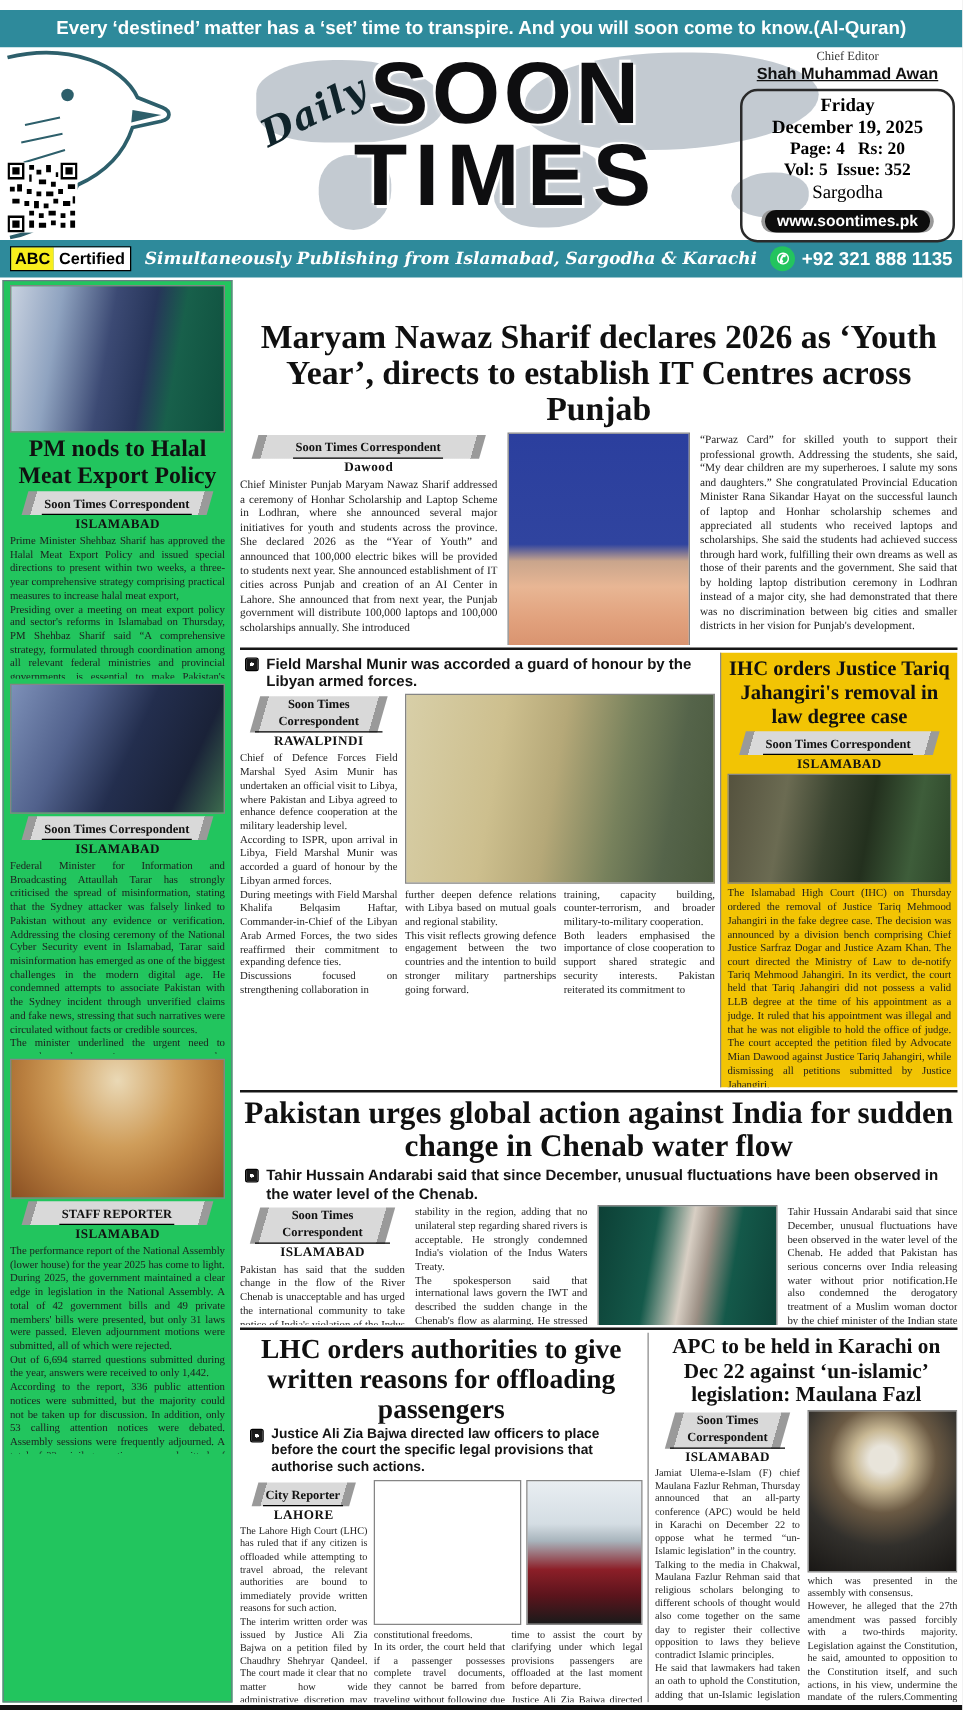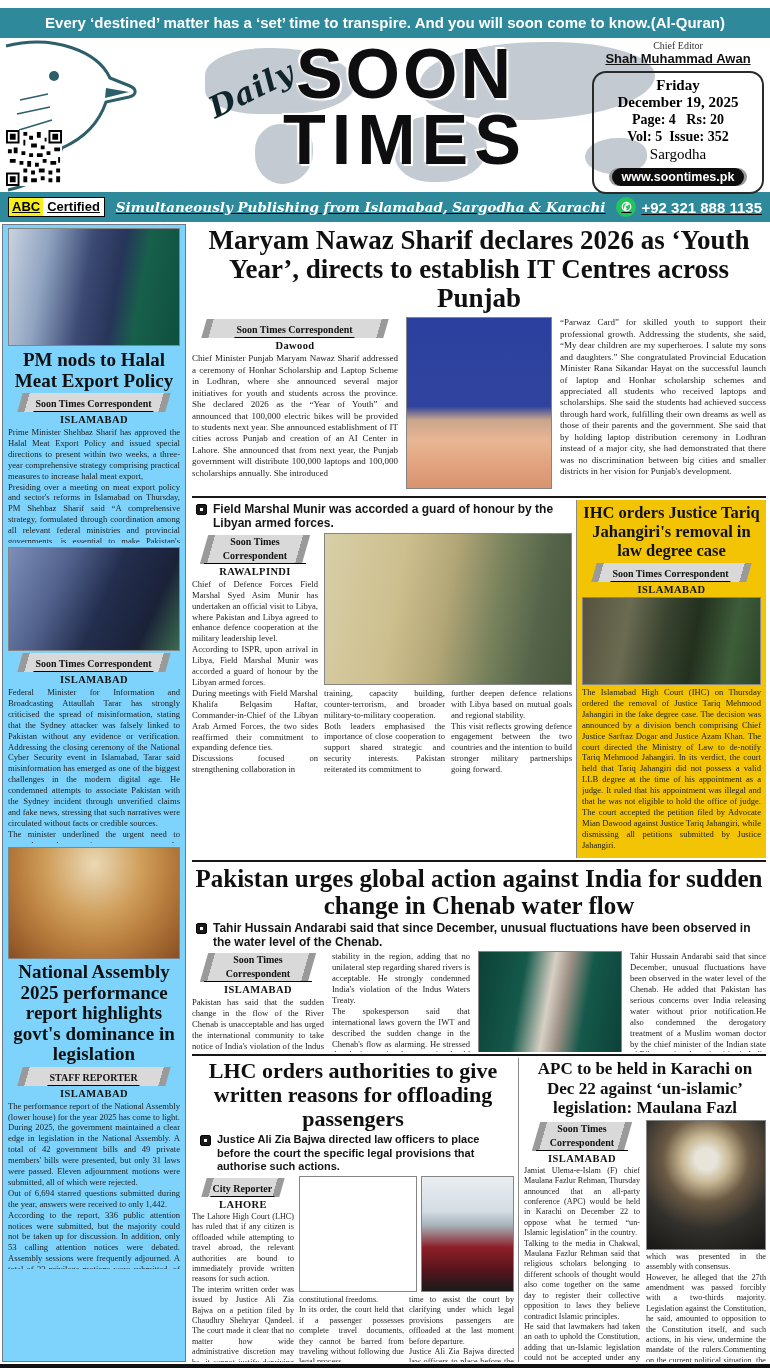--- a/index.html
+++ b/index.html
@@ -32,32 +32,32 @@
   .ce-name{font:700 13px "Liberation Sans",sans-serif;text-decoration:underline;color:#111;}
   .info-box{margin-top:5px;border:2px solid #2a2a2a;border-radius:14px;padding:4px 4px 6px;}
   .ib-day{font-weight:700;font-size:15px;}
   .ib-date{font-weight:700;font-size:15px;}
   .ib-line{font-weight:700;font-size:14px;margin-top:1px;}
   .ib-city{font-weight:400;font-size:15px;margin-top:1px;}
   .site-pill{margin:5px auto 0;display:inline-block;background:#0d0d0d;color:#fff;
              border-radius:10px;font:700 12.5px "Liberation Sans",sans-serif;padding:2px 10px;
              box-shadow:-3px 0 0 #9a9a9a,3px 0 0 #9a9a9a;}
   
-  .publish-bar{height:30px;background:#2e8a9b;display:flex;align-items:center;padding:0 8px;gap:8px;text-decoration:underline;}
+  .publish-bar{height:30px;background:#2e8a9b;display:flex;align-items:center;padding:0 8px;gap:8px;}
   .abc-badge{display:inline-flex;border:1px solid #000;font:700 13px/18px "Liberation Sans",sans-serif;}
   .abc-badge .abc{background:#f8ee1c;color:#000;padding:0 3px;}
   .abc-badge .cert{background:#fff;color:#000;padding:0 4px;}
   .pub-center{flex:1;text-align:center;color:#fff;font:italic 600 13.5px "DejaVu Serif",serif;}
   .phone-wrap{display:flex;align-items:center;gap:5px;color:#fff;
               font:700 15px "Liberation Sans",sans-serif;}
   .wa-icon{width:20px;height:20px;border-radius:50%;background:#23c45e;color:#fff;display:flex;
            align-items:center;justify-content:center;font-size:12px;}
   
   .content{display:flex;height:1140px;padding:2px 2px 0;box-sizing:border-box;}
-  .sidebar{width:184px;flex:0 0 184px;background:#7dd3fc;border:1px solid #6c7b85;
+  .sidebar{width:184px;flex:0 0 184px;background:#22c55e;border:1px solid #6c7b85;
            padding:3px 5px;box-sizing:border-box;overflow:hidden;}
   .main{flex:1;padding:0 2px 0 6px;display:flex;flex-direction:column;overflow:hidden;}
   .rule{border:none;border-top:2px solid #161616;margin:2px 0;}
   
   .ribbon{position:relative;margin:2px 12px;background:linear-gradient(to right,#9a9a9a 0 7px,
           #d9d9d9 7px calc(100% - 7px),#9a9a9a calc(100% - 7px));transform:skewX(-16deg);
           text-align:center;}
   .ribbon span{display:inline-block;transform:skewX(16deg);font:700 10px/14px "Liberation Serif",serif;
                border-bottom:1px solid #000;padding:0 2px;color:#111;}
   .dateline{text-align:center;font:700 10.5px "Liberation Serif",serif;letter-spacing:.4px;
@@ -77,21 +77,21 @@
   .sb-body1{height:116px;}
   .sb-photo2{height:104px;margin-top:4px;background:
      linear-gradient(115deg,#7d90b8 0%,#51618c 30%,#232e4e 55%,#1a2238 80%,#3c6b4e 100%);}
   .sb-h2{font-size:19.5px;margin:3px 0 2px;}
   .sb-body2{height:156px;}
   .sb-photo3{height:112px;margin-top:4px;background:
      radial-gradient(ellipse at 50% 15%,#ead9b6 0%,#cf9d5a 40%,#b97f3f 62%,#8a4f22 100%);}
   .sb-h3{font-size:19px;margin:3px 0 2px;}
   .sb-body3{height:168px;}
   
-  .art-maryam{height:272px;overflow:hidden;}
+  .art-maryam{height:272px;overflow:hidden;margin-top:29px;}
   .h-maryam{font-size:27px;margin:2px 0 4px;}
   .maryam-cols{display:flex;gap:8px;height:176px;}
   .m-c1{width:206px;}
   .m-photo{width:146px;height:172px;background:
      linear-gradient(180deg,#2b3f9e 0%,#30449f 52%,#c9a58c 60%,#e8b694 72%,#e2a37f 86%,#d9936f 100%);}
   .m-c2{flex:1;}
   
   .mid-row{height:360px;display:flex;overflow:hidden;}
   .art-libya{width:380px;flex:0 0 380px;padding-right:4px;}
   .h-libya{font-size:24px;margin:2px 0 2px;}
@@ -209,21 +209,20 @@
       <div class="bt sb-body1">Prime Minister Shehbaz Sharif has approved the Halal Meat Export Policy and issued special directions to present within two weeks, a three-year comprehensive strategy comprising practical measures to increase halal meat export,
 Presiding over a meeting on meat export policy and sector's reforms in Islamabad on Thursday, PM Shehbaz Sharif said “A comprehensive strategy, formulated through coordination among all relevant federal ministries and provincial governments, is essential to make Pakistan's share in the halal meat market of Muslim countries and the global market, significant”</div>
 
       <div class="photo sb-photo2"></div>
       <div class="ribbon"><span>Soon Times Correspondent</span></div>
       <div class="dateline">ISLAMABAD</div>
       <div class="bt sb-body2">Federal Minister for Information and Broadcasting Attaullah Tarar has strongly criticised the spread of misinformation, stating that the Sydney attacker was falsely linked to Pakistan without any evidence or verification. Addressing the closing ceremony of the National Cyber Security event in Islamabad, Tarar said misinformation has emerged as one of the biggest challenges in the modern digital age. He condemned attempts to associate Pakistan with the Sydney incident through unverified claims and fake news, stressing that such narratives were circulated without facts or credible sources.
 The minister underlined the urgent need to strengthen cyber security awareness across the country, noting that cyber security centres are already operational to counter cyberattacks. He added that the government is working to further enhance the National Cyber Security Policy and has taken concrete steps to improve data protection mechanisms.</div>
 
       <div class="photo sb-photo3"></div>
-      <div class="hl sb-h3">National Assembly 2025 performance report highlights govt's dominance in legislation</div>
       <div class="ribbon"><span>STAFF REPORTER</span></div>
       <div class="dateline">ISLAMABAD</div>
       <div class="bt sb-body3">The performance report of the National Assembly (lower house) for the year 2025 has come to light.
 During 2025, the government maintained a clear edge in legislation in the National Assembly. A total of 42 government bills and 49 private members' bills were presented, but only 31 laws were passed. Eleven adjournment motions were submitted, all of which were rejected.
 Out of 6,694 starred questions submitted during the year, answers were received to only 1,442.
 According to the report, 336 public attention notices were submitted, but the majority could not be taken up for discussion. In addition, only 53 calling attention notices were debated. Assembly sessions were frequently adjourned. A total of 33 privilege motions were submitted, of which six were referred to committees, nine were rejected, and 16 remain pending.</div>
     </div>
 
     <div class="main">
 
@@ -255,24 +254,24 @@
               <div class="ribbon"><span>Soon Times Correspondent</span></div>
               <div class="dateline">RAWALPINDI</div>
               <div class="bt" style="height:212px;">Chief of Defence Forces Field Marshal Syed Asim Munir has undertaken an official visit to Libya, where Pakistan and Libya agreed to enhance defence cooperation at the military leadership level.
 According to ISPR, upon arrival in Libya, Field Marshal Munir was accorded a guard of honour by the Libyan armed forces.
 During meetings with Field Marshal Khalifa Belqasim Haftar, Commander-in-Chief of the Libyan Arab Armed Forces, the two sides reaffirmed their commitment to expanding defence ties.
 Discussions focused on strengthening collaboration in</div>
             </div>
             <div class="l-right">
               <div class="photo l-photo"></div>
               <div class="l-cols">
+                <div class="bt">further deepen defence relations with Libya based on mutual goals and regional stability.
+This visit reflects growing defence engagement between the two countries and the intention to build stronger military partnerships going forward.</div>
                 <div class="bt">training, capacity building, counter-terrorism, and broader military-to-military cooperation.
 Both leaders emphasised the importance of close cooperation to support shared strategic and security interests. Pakistan reiterated its commitment to</div>
-                <div class="bt">further deepen defence relations with Libya based on mutual goals and regional stability.
-This visit reflects growing defence engagement between the two countries and the intention to build stronger military partnerships going forward.</div>
               </div>
             </div>
           </div>
         </div>
         <div class="art-ihc">
           <div class="hl h-ihc">IHC orders Justice Tariq Jahangiri's removal in law degree case</div>
           <div class="ribbon"><span>Soon Times Correspondent</span></div>
           <div class="dateline">ISLAMABAD</div>
           <div class="photo ihc-photo"></div>
           <div class="bt ihc-body">The Islamabad High Court (IHC) on Thursday ordered the removal of Justice Tariq Mehmood Jahangiri in the fake degree case. The decision was announced by a division bench comprising Chief Justice Sarfraz Dogar and Justice Azam Khan. The court directed the Ministry of Law to de-notify Tariq Mehmood Jahangiri. In its verdict, the court held that Tariq Jahangiri did not possess a valid LLB degree at the time of his appointment as a judge. It ruled that his appointment was illegal and that he was not eligible to hold the office of judge. The court accepted the petition filed by Advocate Mian Dawood against Justice Tariq Jahangiri, while dismissing all petitions submitted by Justice Jahangiri.</div>

